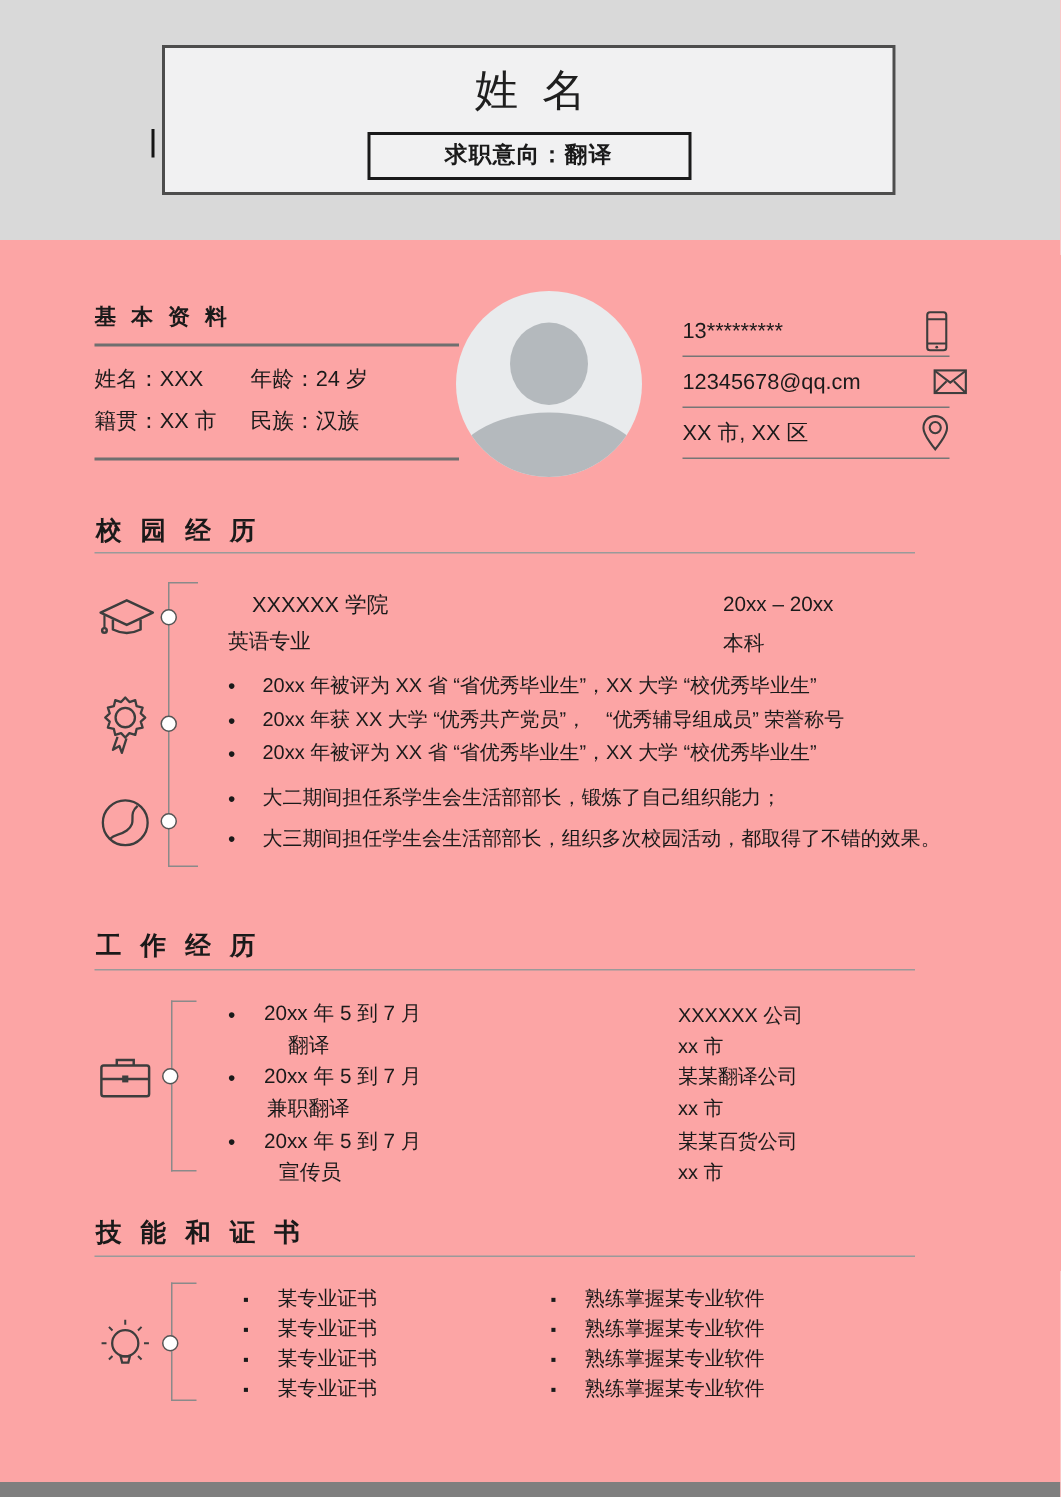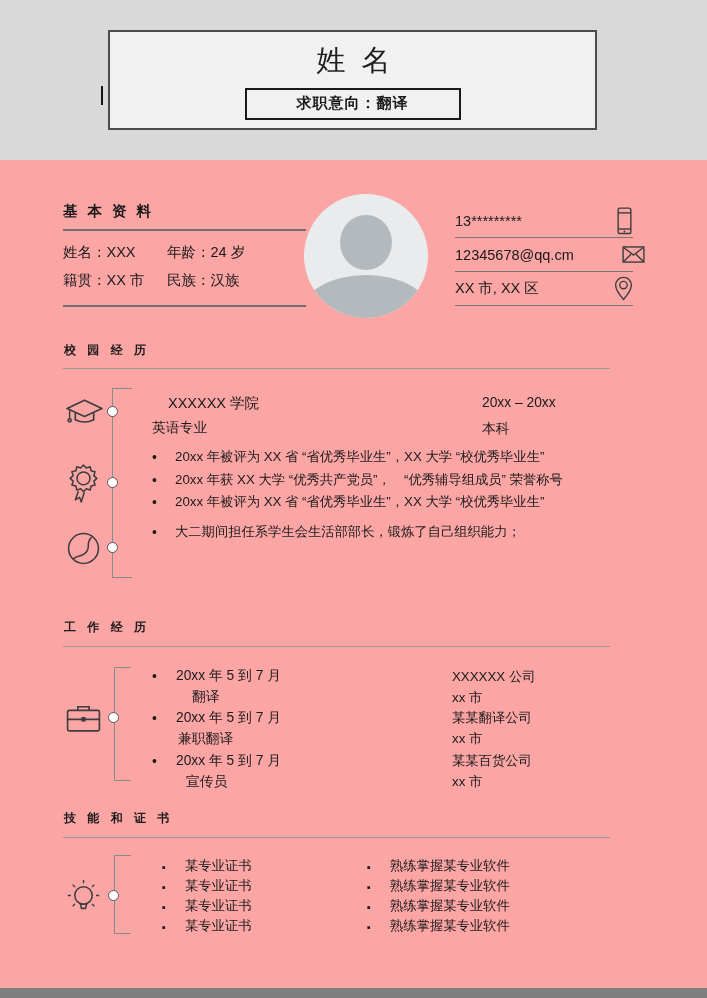--- a/index.html
+++ b/index.html
@@ -24,21 +24,21 @@
   .avatar{position:absolute;left:304px;top:194px;width:124px;height:124px;border-radius:50%;
           background:#e9ebed;overflow:hidden;}
   .avatar .head{position:absolute;left:36px;top:21px;width:52px;height:55px;border-radius:50%;background:#b4b9bd;}
   .avatar .shoulders{position:absolute;left:-4px;top:81px;width:132px;height:80px;border-radius:50%;background:#b4b9bd;}
 
   .contact{position:absolute;left:455px;top:204px;width:178px;}
   .contact-row{display:flex;justify-content:space-between;align-items:center;height:33px;
                border-bottom:1.5px solid #767676;font-size:14.5px;gap:48px;}
   .contact-row .ic{display:flex;align-items:center;justify-content:flex-end;width:28px;}
 
-  .sec-title{position:absolute;left:64px;font-size:12px;font-weight:700;letter-spacing:4px;}
+  .sec-title{position:absolute;left:64px;font-size:17px;font-weight:700;letter-spacing:4px;}
   .sec-rule{position:absolute;left:63px;width:547px;border-top:1.5px solid #9a9a9a;}
 
   .vline{position:absolute;width:0;border-left:1.5px solid #8a8a8a;}
   .hline{position:absolute;height:0;border-top:1.5px solid #8a8a8a;}
   .node{position:absolute;width:11px;height:11px;box-sizing:border-box;border:1.5px solid #555;
         border-radius:50%;background:#fff;z-index:2;}
   .tl-icon{position:absolute;z-index:2;line-height:0;}
 
   .txt{position:absolute;white-space:nowrap;}
   .f15{font-size:14.5px;}
@@ -154,20 +154,21 @@
   <div class="txt f14" style="left:482px;top:420px;">本科</div>
 
   <ul class="blist dot" style="left:150px;top:446px;line-height:22.5px;">
     <li>20xx 年被评为 XX 省 “省优秀毕业生”，XX 大学 “校优秀毕业生”</li>
     <li>20xx 年获 XX 大学 “优秀共产党员”，　“优秀辅导组成员” 荣誉称号</li>
     <li>20xx 年被评为 XX 省 “省优秀毕业生”，XX 大学 “校优秀毕业生”</li>
   </ul>
 
   <ul class="blist dot" style="left:150px;top:519px;line-height:26.5px;">
     <li>大二期间担任系学生会生活部部长，锻炼了自己组织能力；</li>
+    <li>大三期间担任学生会生活部部长，组织多次校园活动，都取得了不错的效果。</li>
   </ul>
 
   <div class="sec-title" style="top:619px;">工 作 经 历</div>
   <div class="sec-rule" style="top:646px;"></div>
 
   <div class="vline" style="left:114px;top:667px;height:114px;"></div>
   <div class="hline" style="left:114px;top:667px;width:17px;"></div>
   <div class="hline" style="left:114px;top:780px;width:17px;"></div>
   <div class="node" style="left:108px;top:712px;"></div>
 

